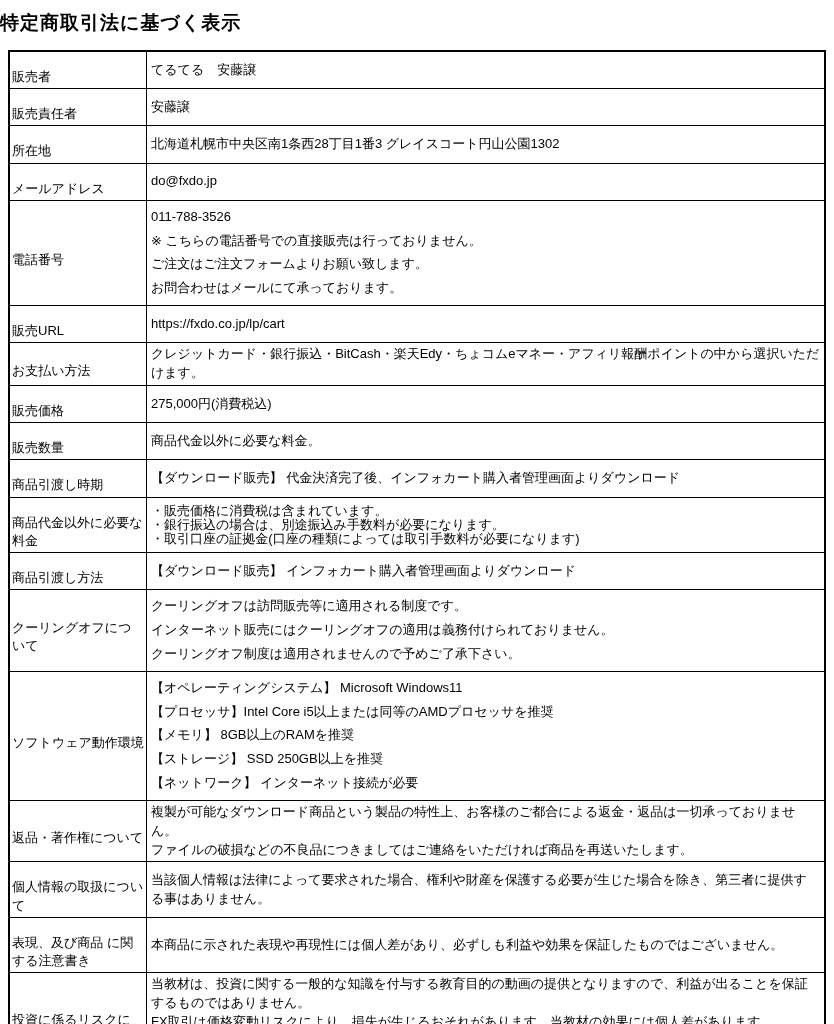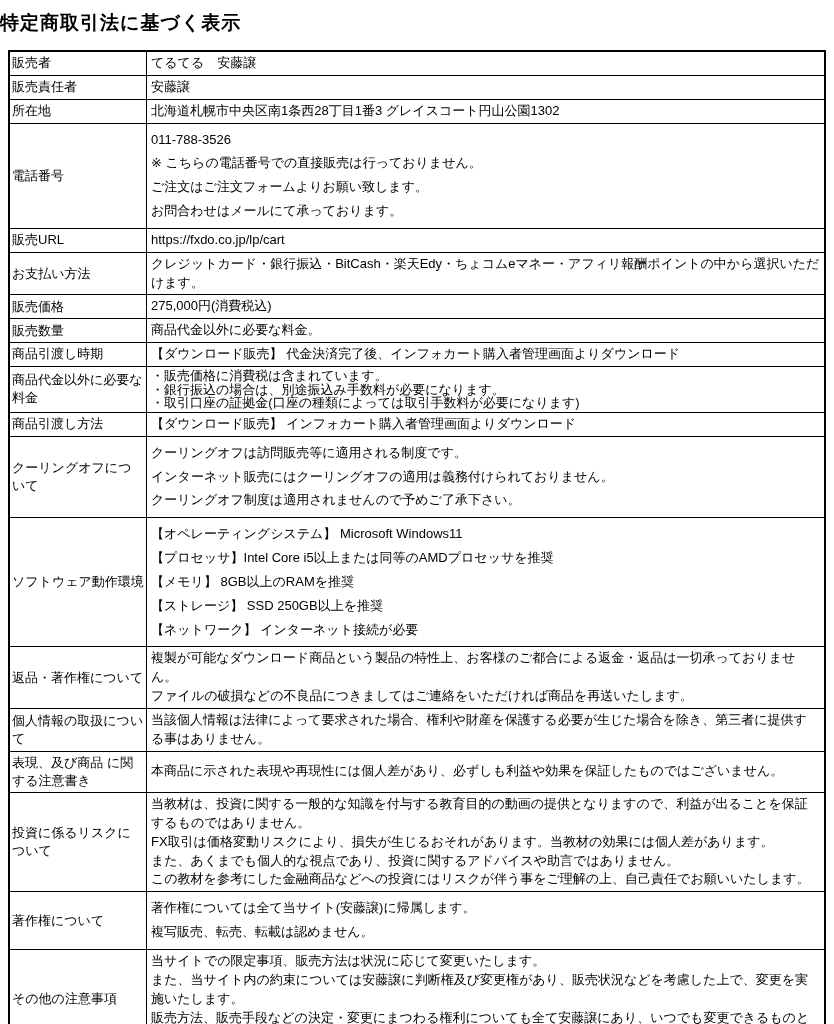--- a/index.html
+++ b/index.html
@@ -34,21 +34,21 @@
     border: 1px solid #000000;
     font-size: 13px;
     font-weight: normal;
     text-align: left;
     vertical-align: middle;
     word-break: break-word;
     overflow-wrap: break-word;
   }
   table.sctl-table th {
     width: 132px;
-    padding: 2px 2px 2px 2px;
+    padding: 16px 2px 2px 2px;
     line-height: 1.4;
   }
   table.sctl-table td {
     padding: 2px 4px 2px 4px;
   }
   td.cell p {
     margin: 0;
     line-height: 1.45;
   }
   td.cell.spaced p {
@@ -80,20 +80,26 @@
             <p>安藤譲</p>
           </td>
         </tr>
         <tr>
           <th>所在地</th>
           <td class="cell normal">
             <p>北海道札幌市中央区南1条西28丁目1番3 グレイスコート円山公園1302</p>
           </td>
         </tr>
         <tr>
+          <th>メールアドレス</th>
+          <td class="cell normal">
+            <p>do@fxdo.jp</p>
+          </td>
+        </tr>
+        <tr>
           <th>電話番号</th>
           <td class="cell spaced">
             <p>011-788-3526</p>
             <p>※ こちらの電話番号での直接販売は行っておりません。</p>
             <p>ご注文はご注文フォームよりお願い致します。</p>
             <p>お問合わせはメールにて承っております。</p>
           </td>
         </tr>
         <tr>
           <th>販売URL</th>

